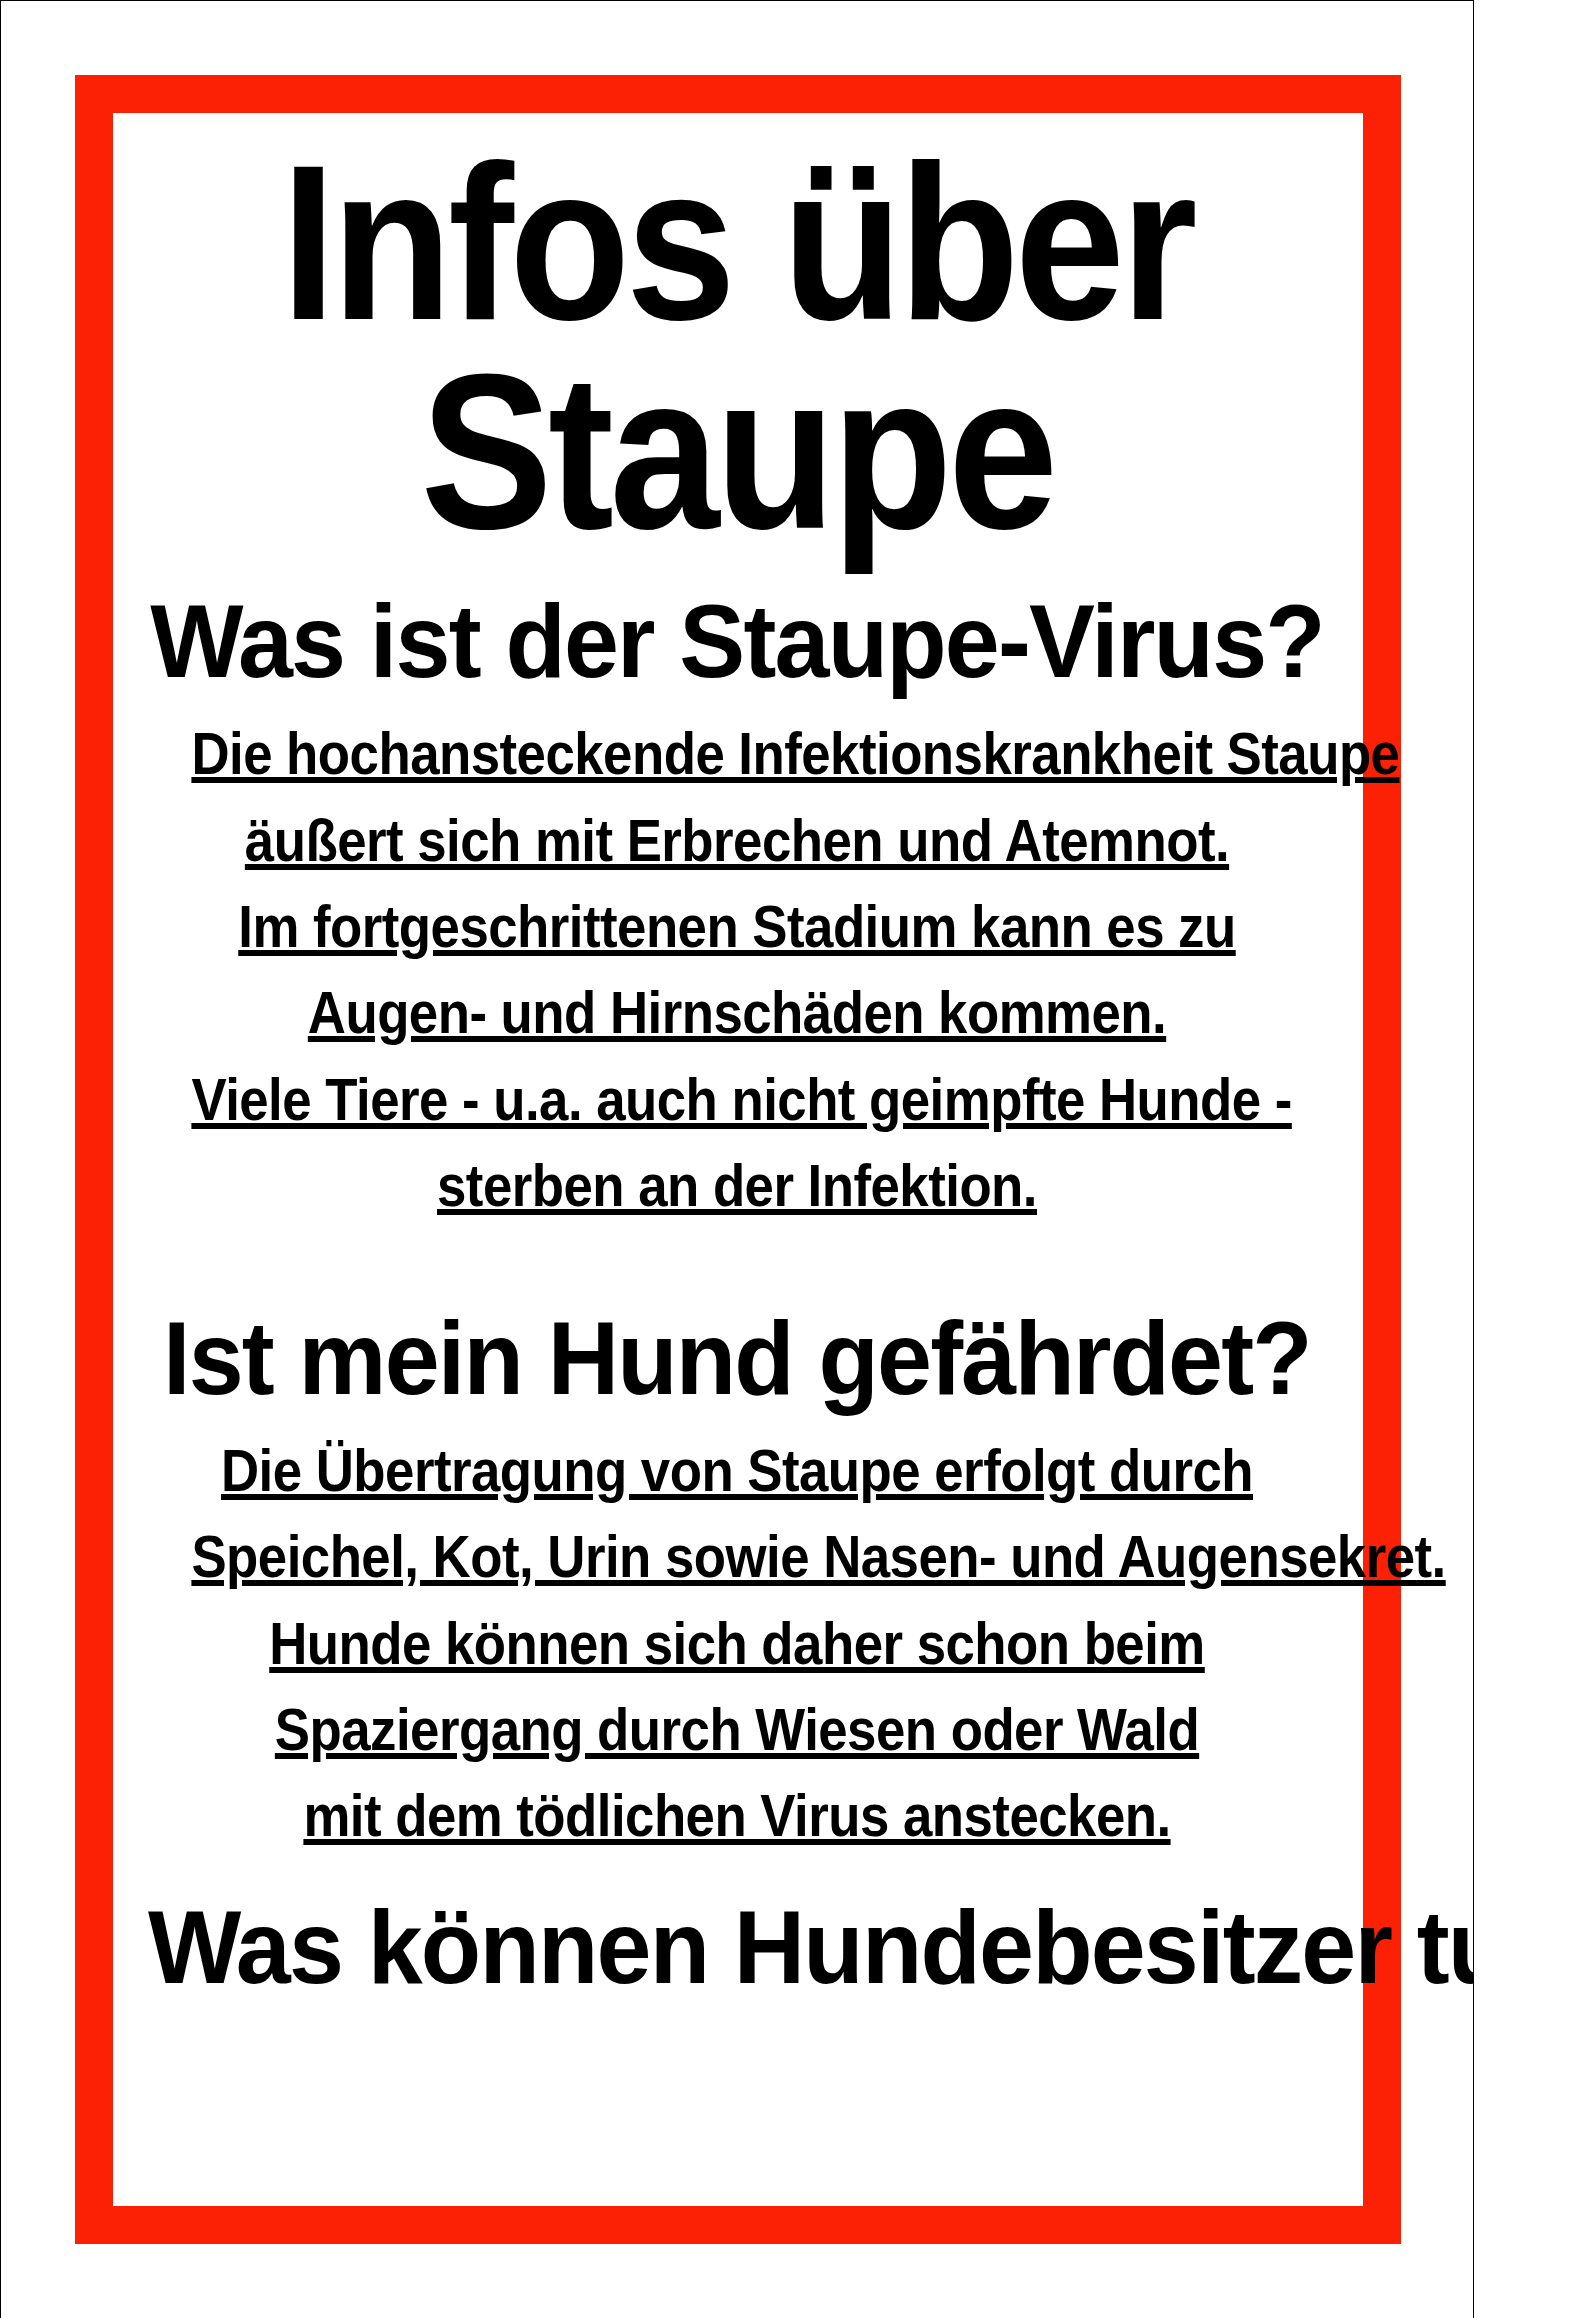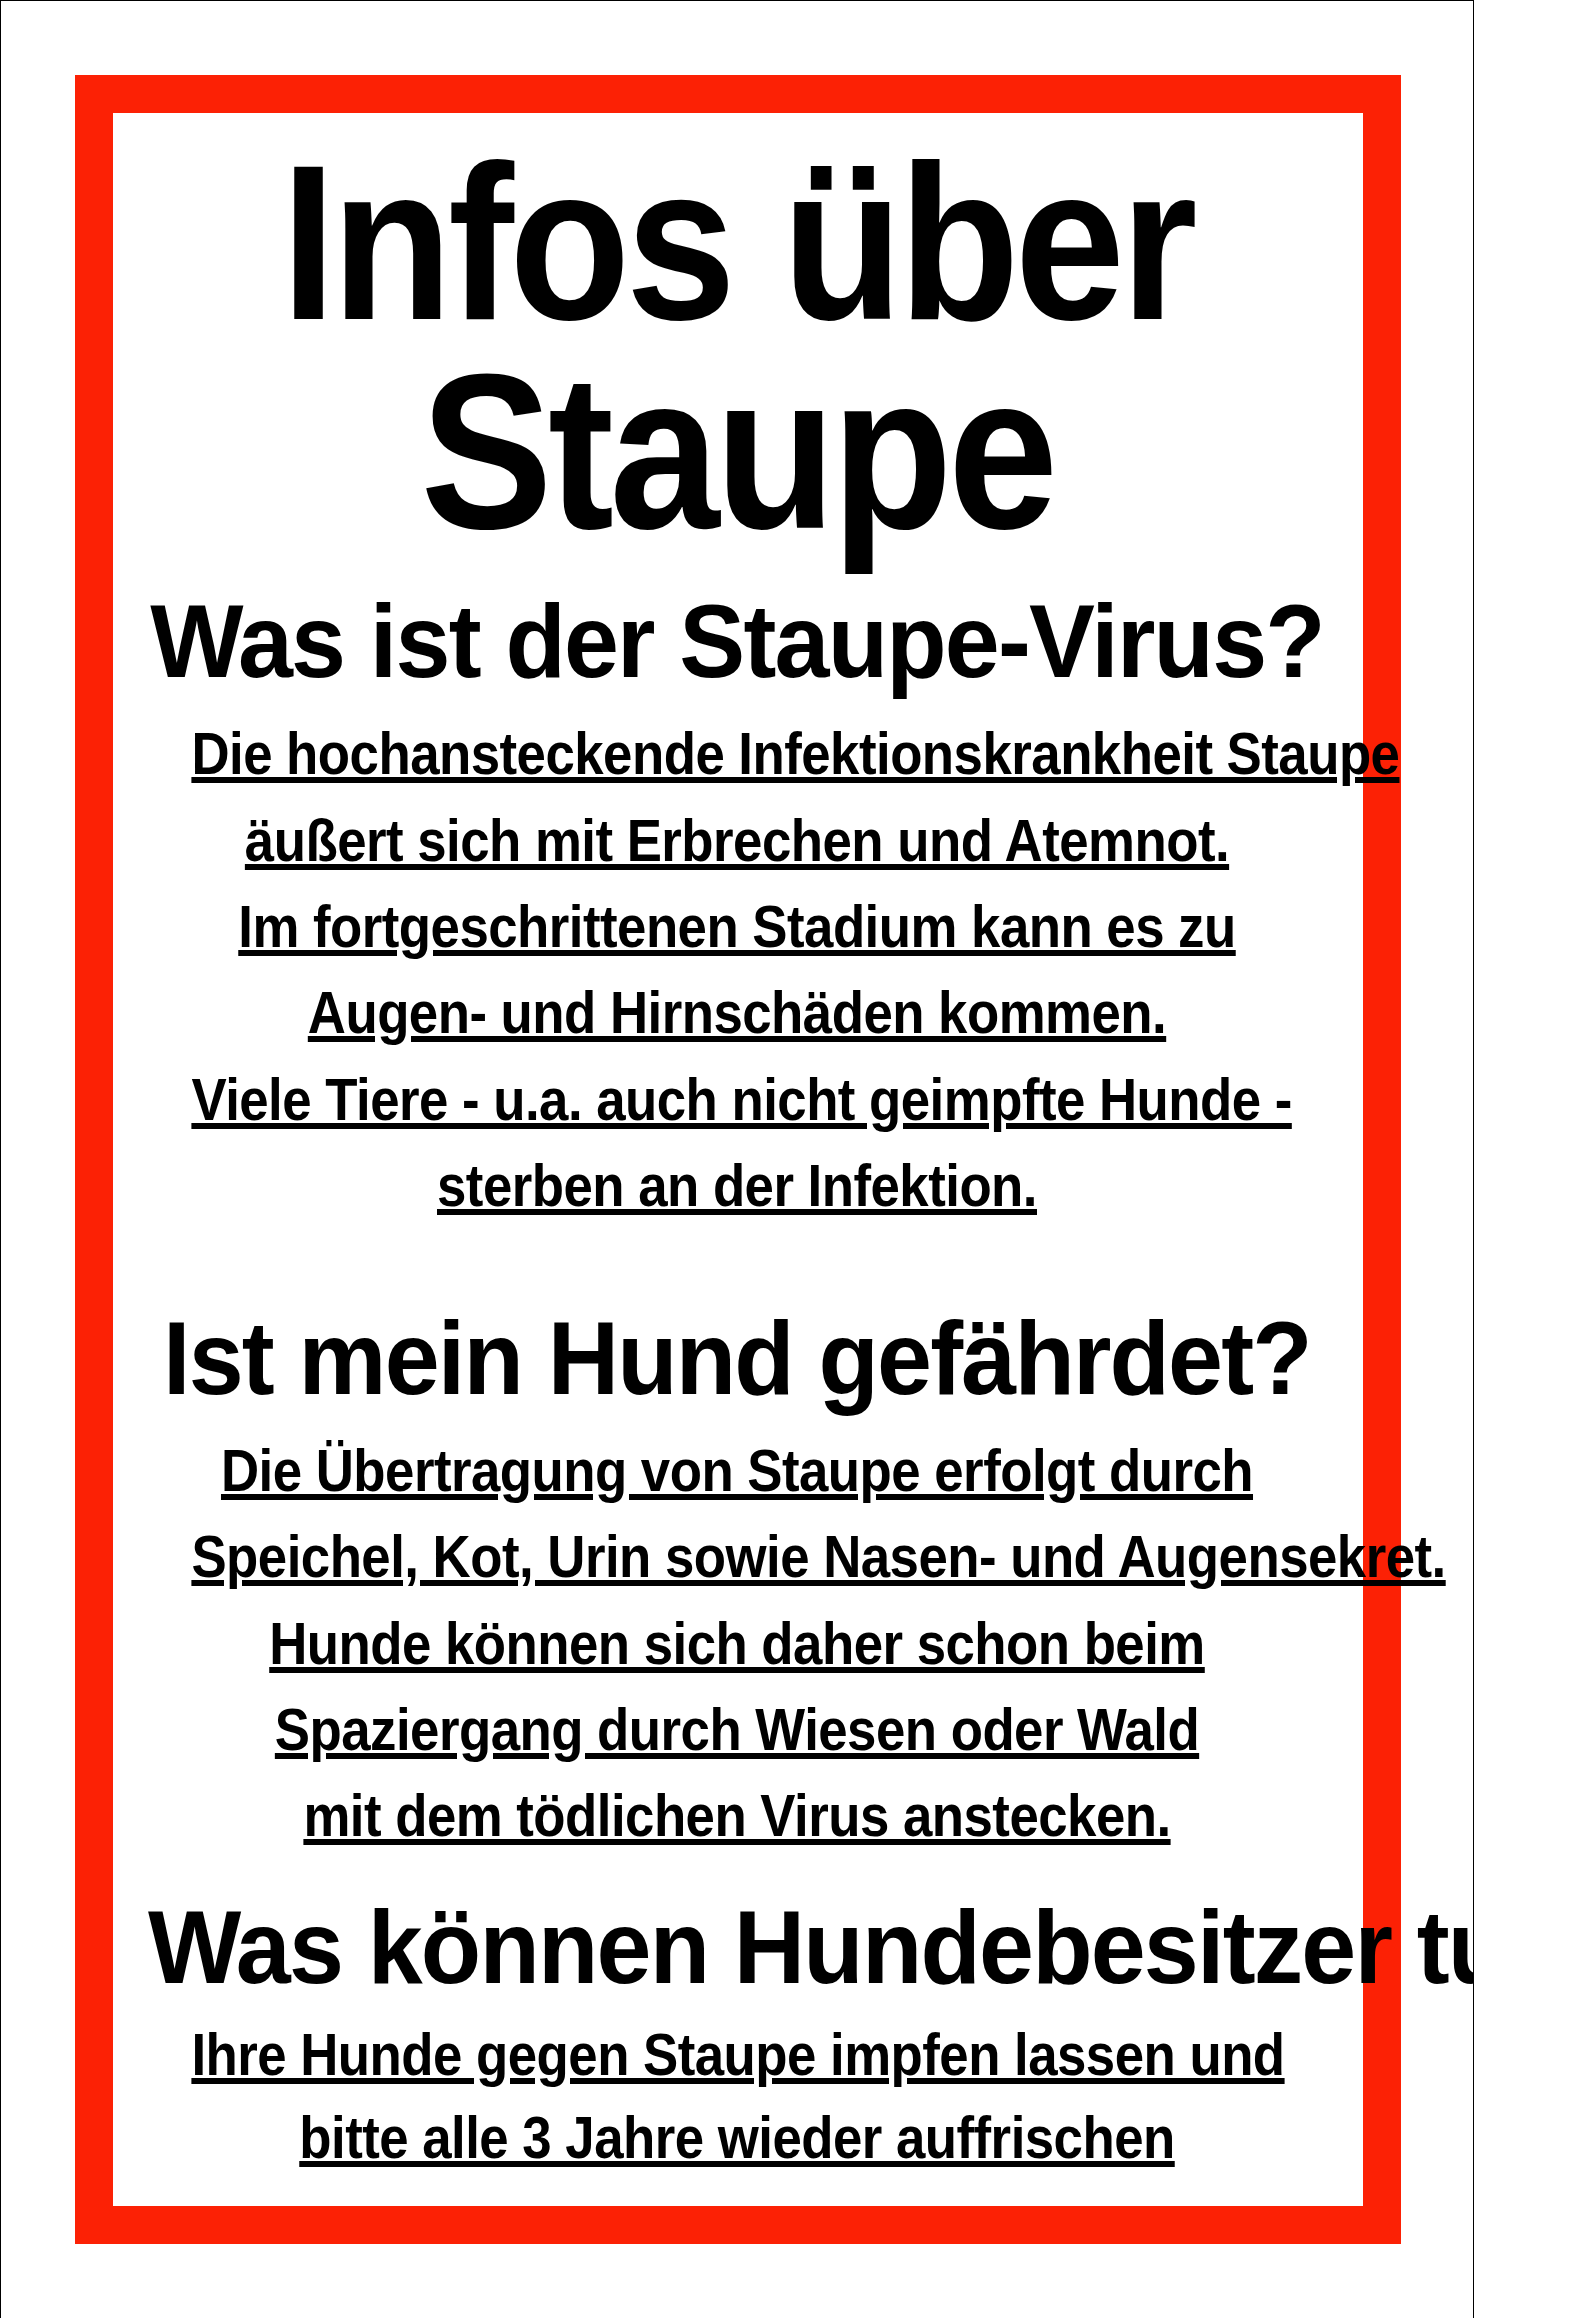--- a/index.html
+++ b/index.html
@@ -95,22 +95,17 @@
       <div class="text-line">Die Übertragung von Staupe erfolgt durch</div>
           <div class="text-line">Speichel, Kot, Urin sowie Nasen- und Augensekret.</div>
           <div class="text-line">Hunde können sich daher schon beim</div>
           <div class="text-line">Spaziergang durch Wiesen oder Wald</div>
           <div class="text-line">mit dem tödlichen Virus anstecken.</div>
         </div>
     </section>
 
     <section class="sec-3">
       <div class="heading">Was können Hundebesitzer tun?</div>
-      <div class="para">
-
-      <div class="text-line">Ihre Hunde gegen Staupe impfen lassen und</div>
-          <div class="text-line">bitte alle 3 Jahre wieder auffrischen</div>
-        </div>
     </section>
 
   </div>
 </div>
 
 
 </body></html>

